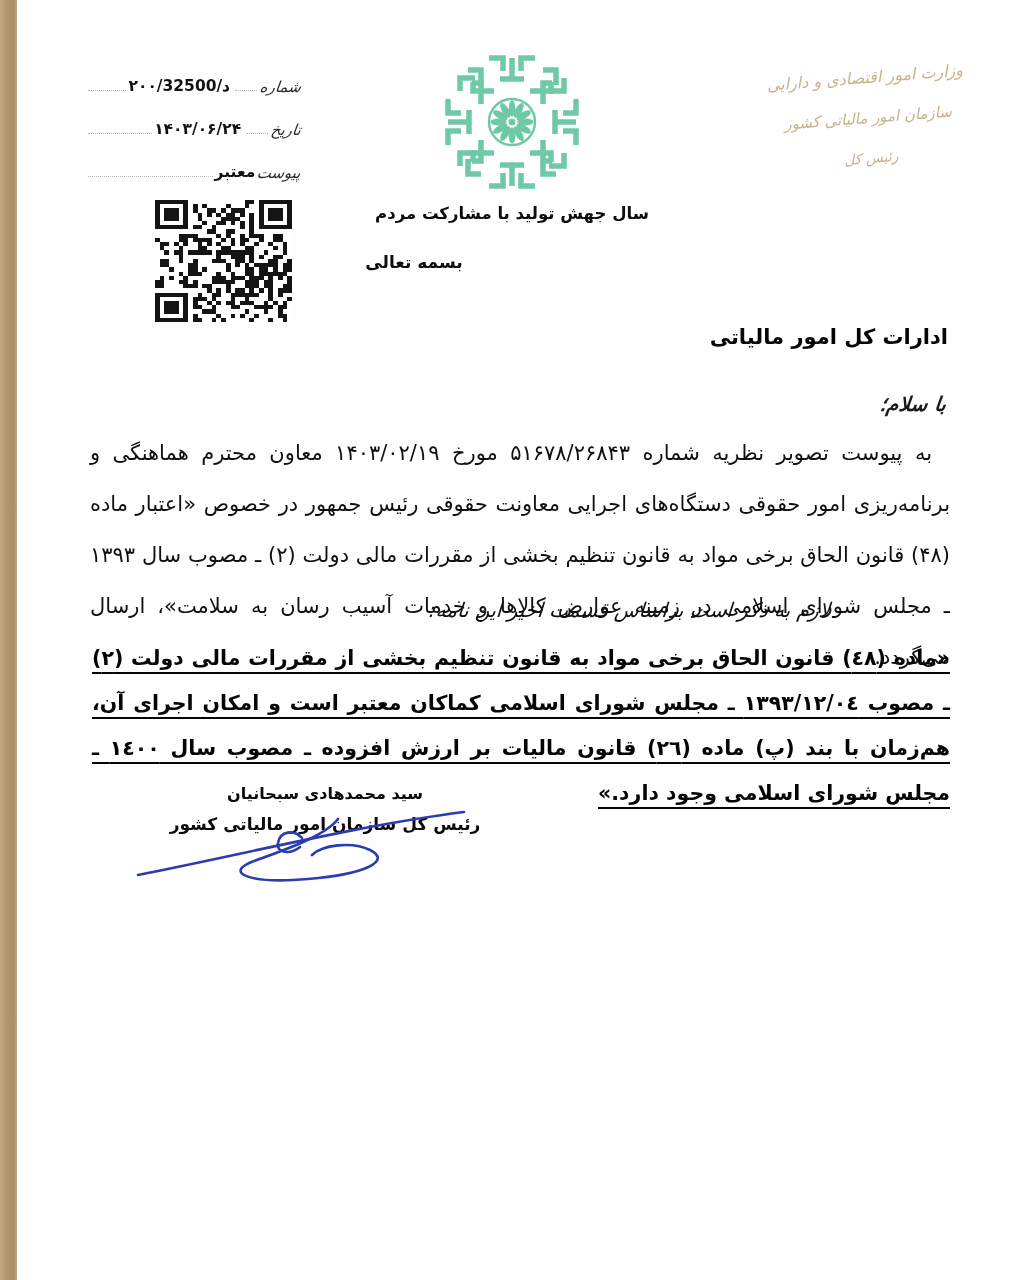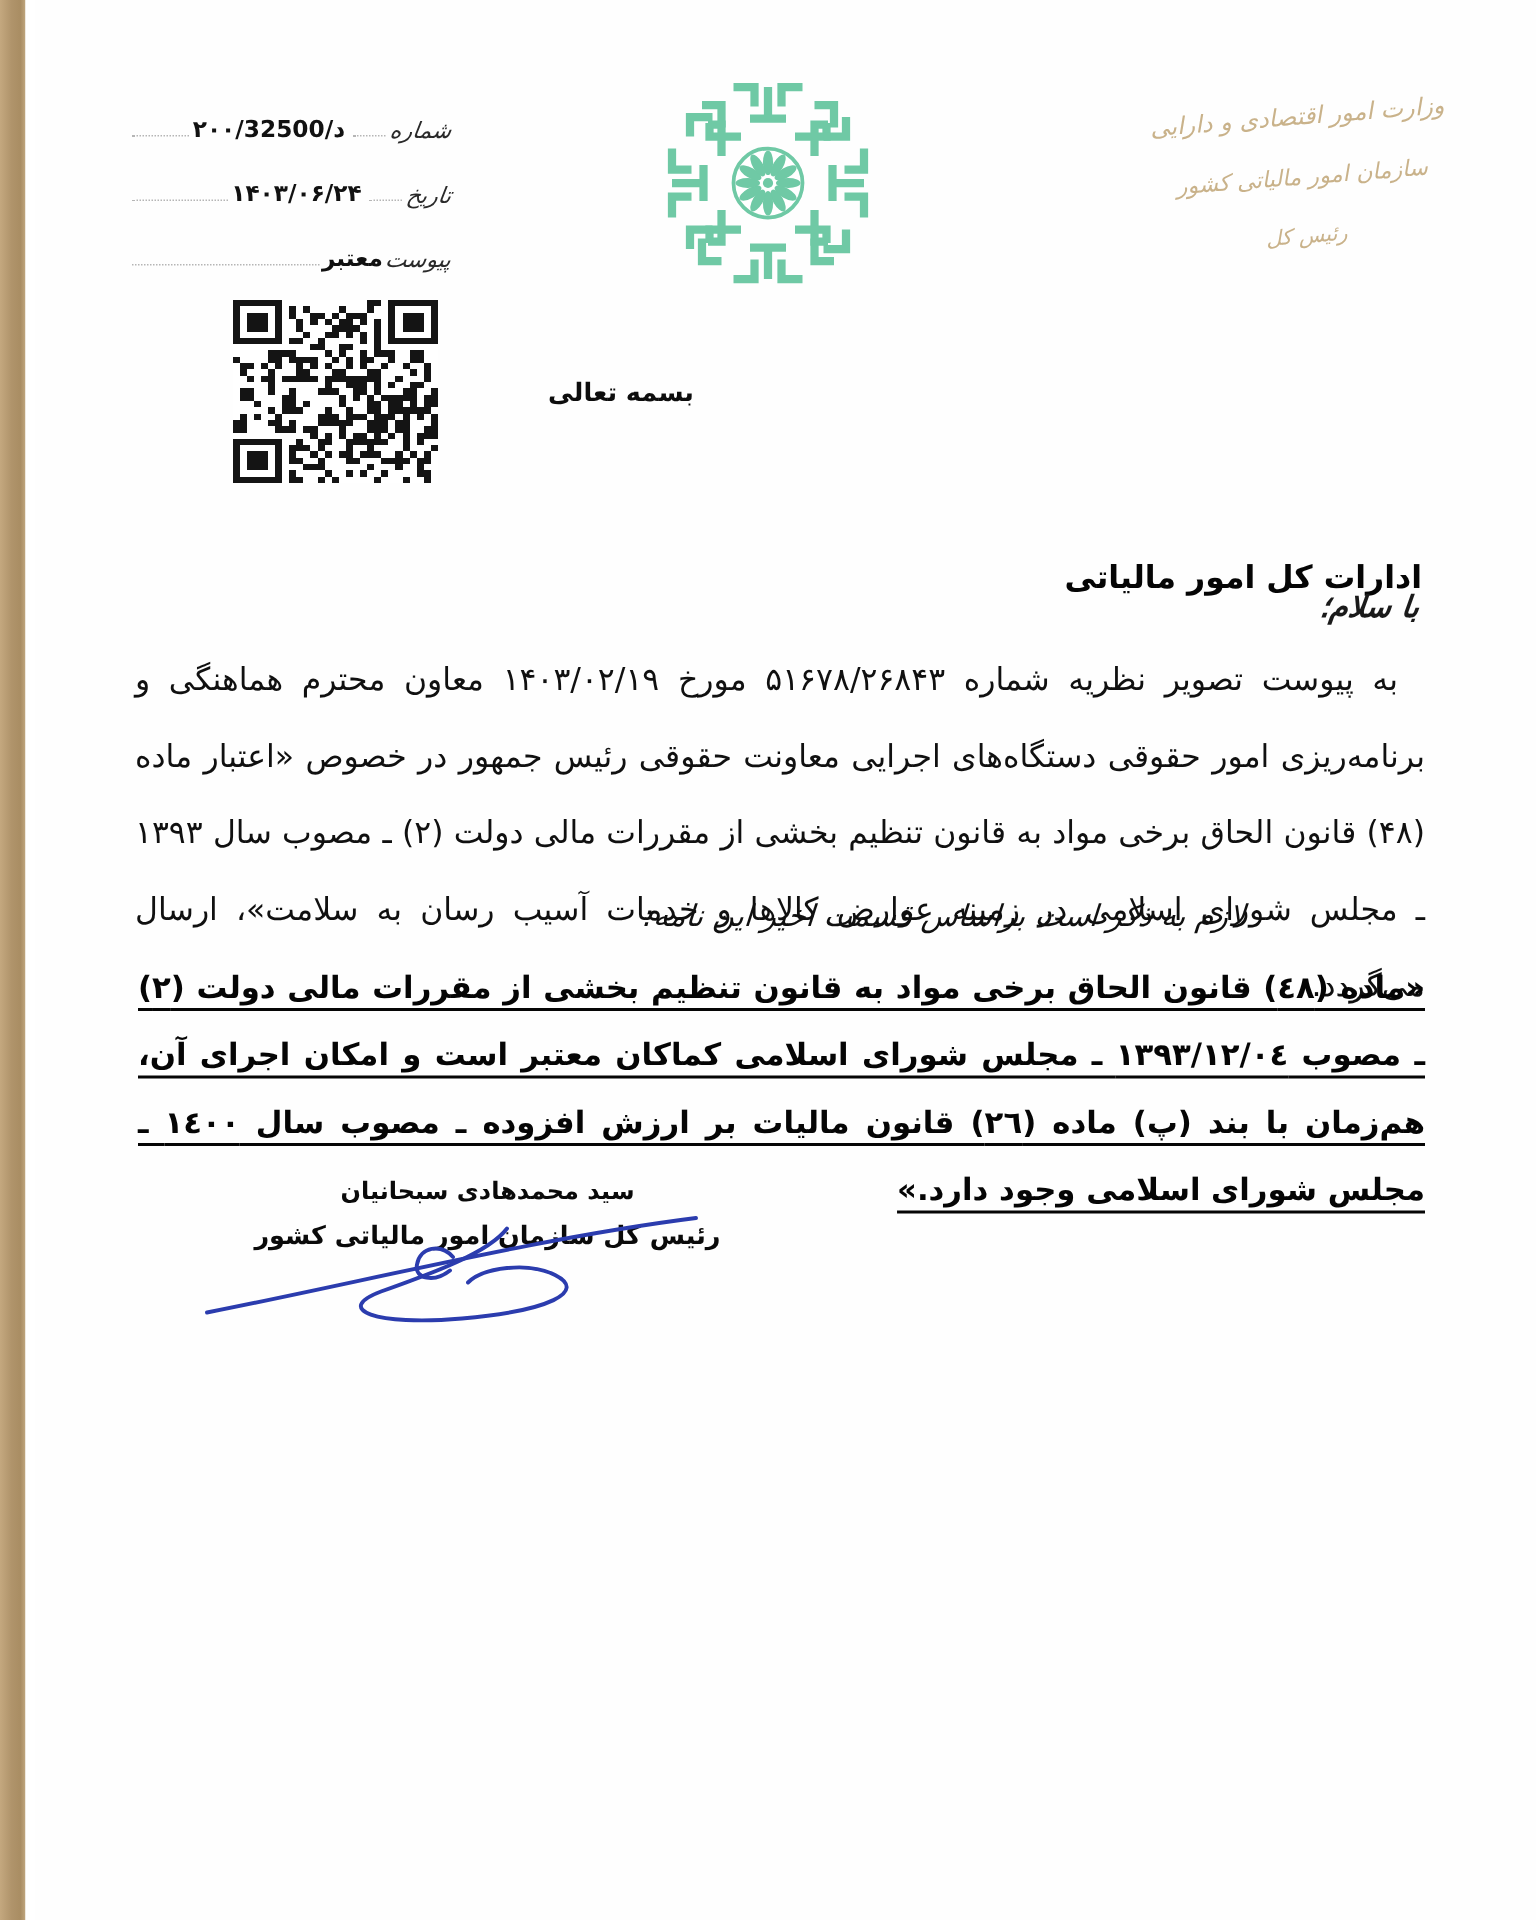--- a/index.html
+++ b/index.html
@@ -56,21 +56,21 @@
 
   .slogan{position:absolute;top:204px;left:0;width:1024px;text-align:center;
     direction:rtl;font-weight:bold;font-size:16.5px;color:#0d0d0d;}
   .besmeleh{position:absolute;top:252px;left:0;width:828px;text-align:center;
     direction:rtl;font-weight:bold;font-size:17px;color:#0d0d0d;}
 
   .qr{position:absolute;top:200px;left:155px;width:137px;height:122px;}
 
   
   .recipient{position:absolute;top:325px;right:76px;direction:rtl;
-    font-weight:bold;font-size:21px;color:#050505;margin-top:48px;}
+    font-weight:bold;font-size:21px;color:#050505;}
   .salutation{position:absolute;top:392px;right:78px;direction:rtl;
     font-weight:bold;font-style:italic;font-size:20px;transform:skewX(-6deg);}
   .body-par{
     position:absolute;top:428px;left:90px;right:74px;
     direction:rtl;text-align:justify;text-justify:inter-word;
     font-size:21px;line-height:51px;color:#101010;
     text-indent:18px;
   }
   .note-intro{
     position:absolute;top:598px;right:194px;direction:rtl;
@@ -153,20 +153,21 @@
       <span class="field-value" dir="ltr">۱۴۰۳/۰۶/۲۴</span>
       <span class="field-leader"></span>
     </div>
     <div class="field-row">
       <span class="field-label">پیوست</span>
       <span class="field-value" dir="rtl">معتبر</span>
       <span class="field-leader"></span>
     </div>
   </div>
 
+  <div class="slogan">سال جهش تولید با مشارکت مردم</div>
   <div class="besmeleh">بسمه تعالی</div>
 
   <svg class="qr" viewBox="0 0 29 29" preserveAspectRatio="none" shape-rendering="crispEdges" xmlns="http://www.w3.org/2000/svg">
       <rect x="0" y="0" width="29" height="29" fill="#ffffff"></rect>
       <rect x="19" y="0" width="1" height="1" fill="#141414"></rect>
       <rect x="20" y="0" width="1" height="1" fill="#141414"></rect>
       <rect x="8" y="1" width="1" height="1" fill="#141414"></rect>
       <rect x="10" y="1" width="1" height="1" fill="#141414"></rect>
       <rect x="15" y="1" width="1" height="1" fill="#141414"></rect>
       <rect x="19" y="1" width="1" height="1" fill="#141414"></rect>

